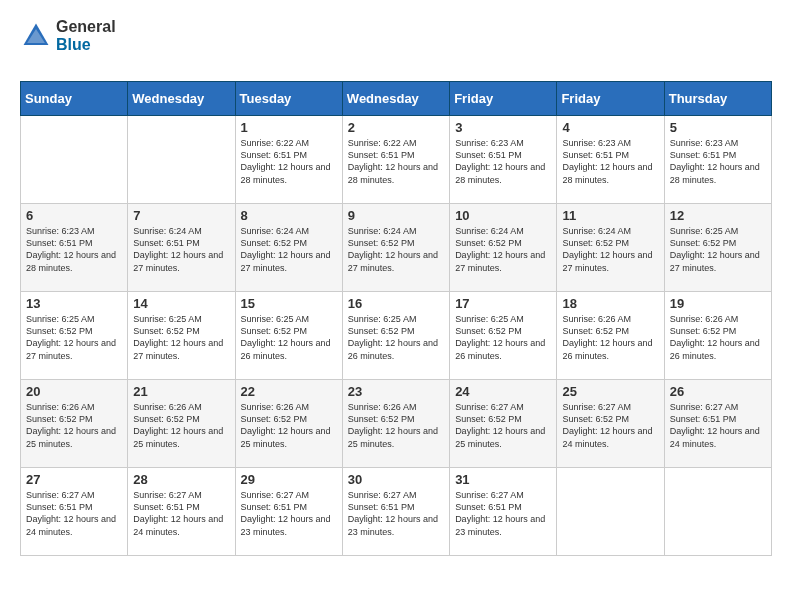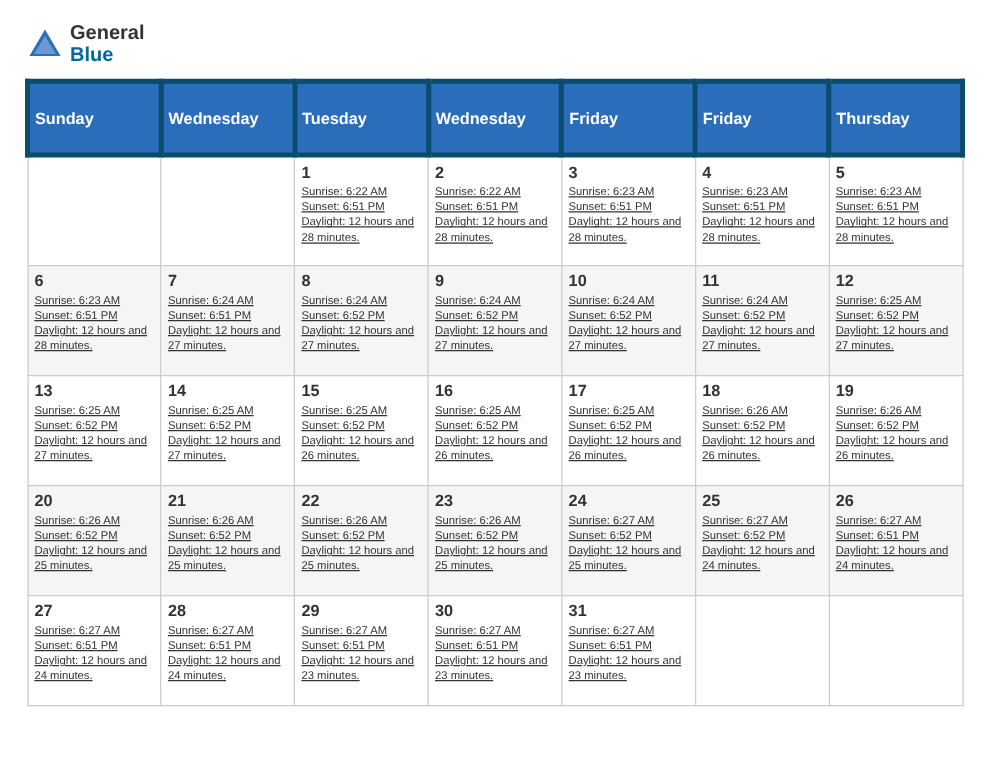--- a/index.html
+++ b/index.html
@@ -9,20 +9,21 @@
       font-family: Arial, sans-serif;
       background: #fff;
       overflow: hidden;
     }
     .page {
       width: 792px;
       height: 556px;
       padding: 18px 20px 10px 20px;
       display: flex;
       flex-direction: column;
+      gap: 18px;
     }
     .header {
       display: flex;
       justify-content: space-between;
       align-items: flex-start;
       margin-bottom: 10px;
     }
     .logo {
       display: flex;
       align-items: center;
@@ -66,22 +67,22 @@
       border: 1px solid #ccc;
       border-collapse: collapse;
       width: 100%;
       table-layout: fixed;
     }
     .calendar thead tr th {
       background: #2a6ebb;
       color: #fff;
       font-size: 13px;
       font-weight: bold;
-      padding: 20px 4px;
-      border: 4px solid #0c4a6e;
+      padding: 9px 4px;
+      border: 1px solid #0c4a6e;
       text-align: left;
     }
     .calendar tbody tr td {
       border: 1px solid #ccc;
       vertical-align: top;
       padding: 4px 5px;
       font-size: 9.5px;
       color: #333;
       height: 88px;
       background: #fff;
@@ -93,21 +94,20 @@
       font-size: 13px;
       font-weight: bold;
       color: #333;
       display: block;
       margin-bottom: 2px;
     }
     .cell-text {
       font-size: 9px;
       line-height: 1.35;
       color: #333;
-      text-decoration: underline;
     }
     .empty-cell {
       background: #fff !important;
     }
   </style>
 </head>
 <body>
 
 <div class="page">
   <div class="header">

